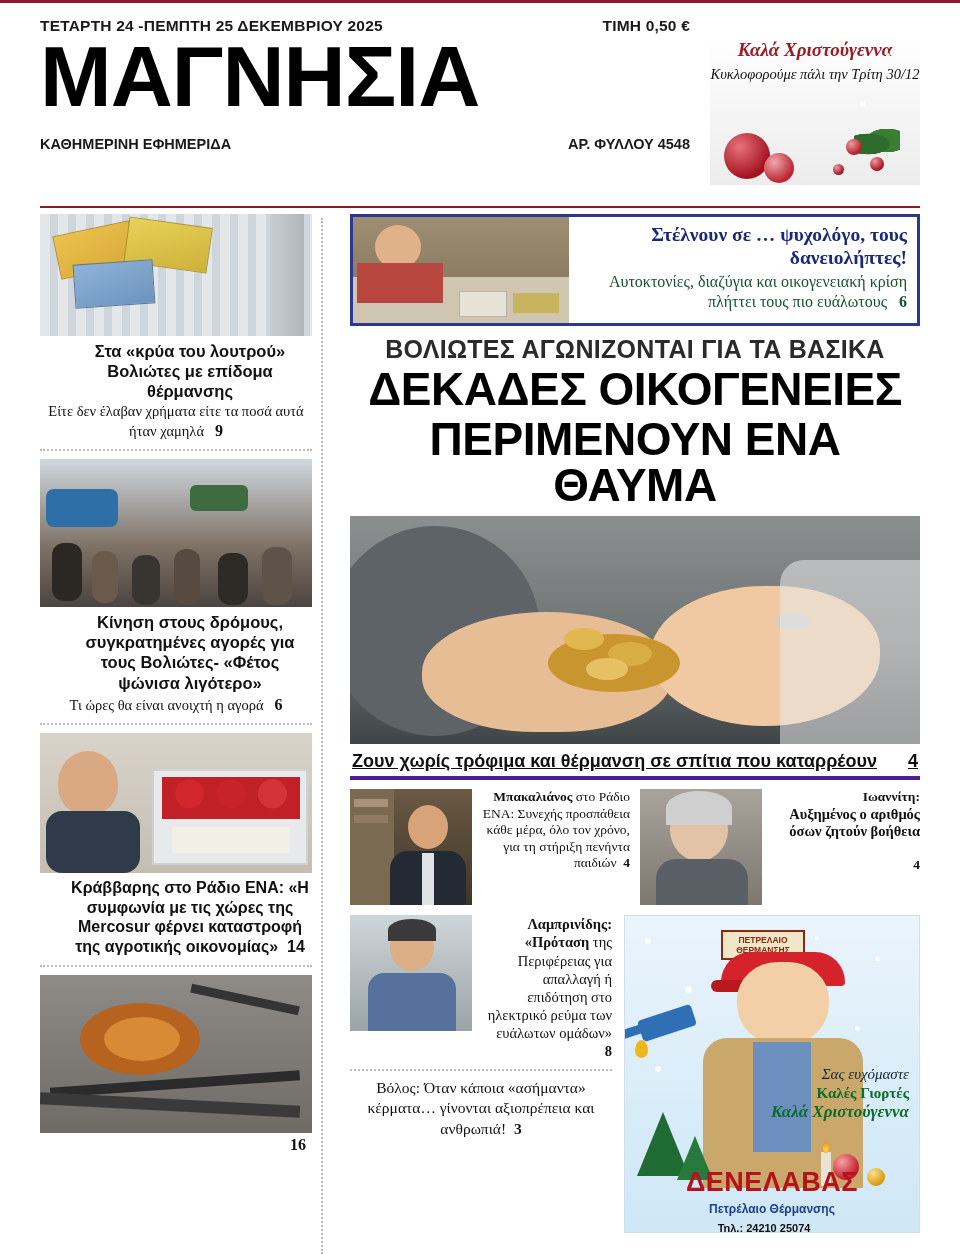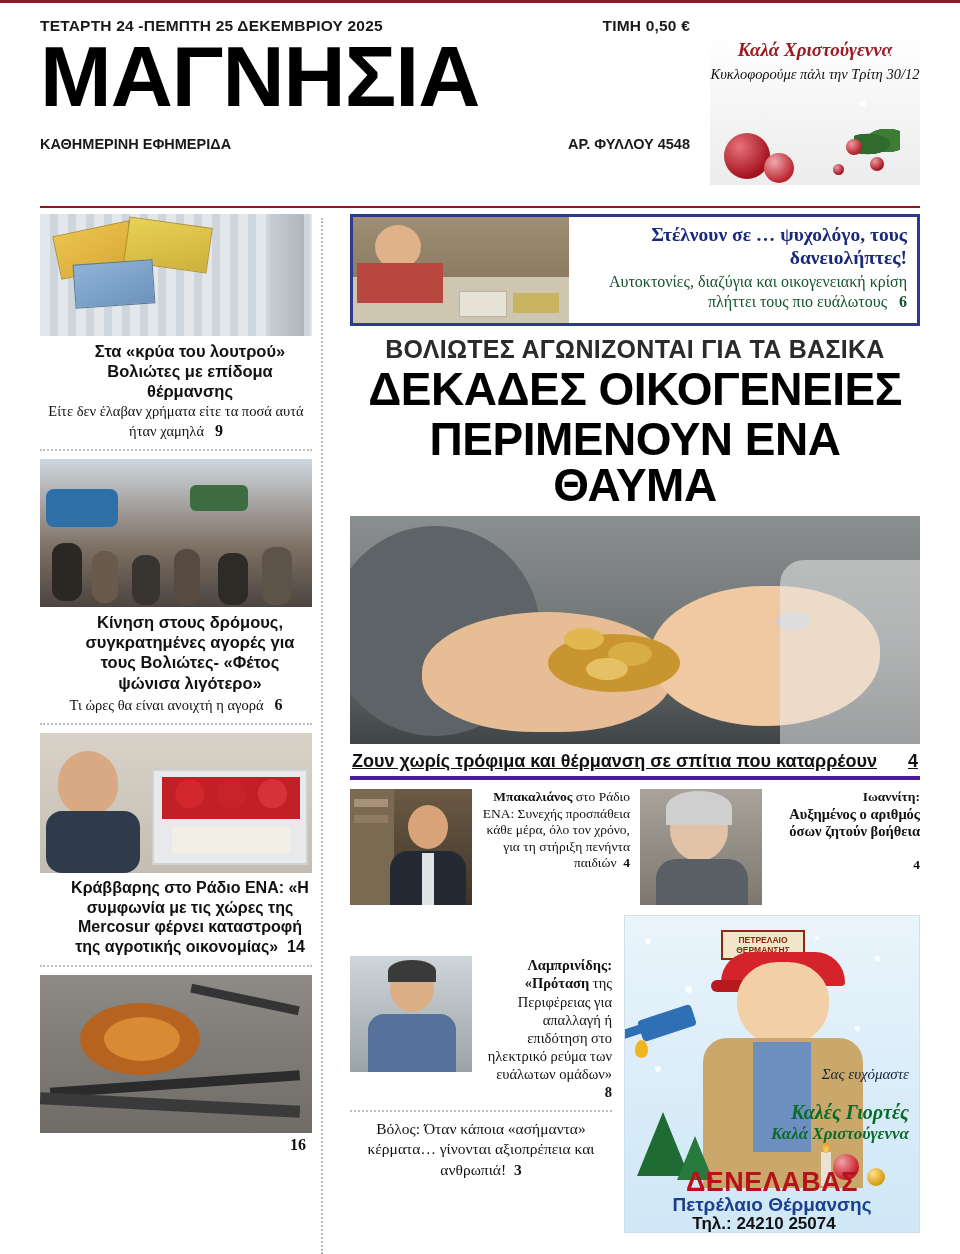--- a/index.html
+++ b/index.html
@@ -254,66 +254,66 @@
 
   .bottom-row {
     display: flex;
     gap: 12px;
     margin-top: 10px;
   }
   .br-left { flex: 1 1 0; }
   .br-right { width: 296px; flex: 0 0 296px; }
 
   .mid-ph { width: 122px; height: 116px; background: #b7b2ab; overflow:hidden; position: relative;}
-  .flexrow { display: flex; gap: 10px; margin-top: 41px; }
+  .flexrow { display: flex; gap: 10px; }
   .txt-right { text-align: right; font-size: 14.5px; line-height: 1.25; font-family: "Liberation Serif", serif; }
 
   .ad {
     width: 100%;
     height: 318px;
     background: linear-gradient(180deg,#eaf4fb 0%, #d8ecf8 60%, #cfe7f6 100%);
     border: 1px solid #cfe0ea;
     position: relative;
     overflow: hidden;
   }
   .ad-wish {
     position: absolute;
     right: 10px;
     top: 150px;
     text-align: right;
     font-family: "Liberation Serif", serif;
   }
   .ad-w1 { font-size: 15px; color: #123; font-style: italic; }
-  .ad-w2 { font-size: 20px; color: #0b6b2a; font-weight: 700; font-style: italic; margin-top: 18px;}
+  .ad-w2 { font-size: 15px; color: #0b6b2a; font-weight: 700; margin-top: 2px;}
   .ad-w3 { font-size: 17px; color: #0b6b2a; font-weight: 700; font-style: italic;}
   .ad-brand {
     position: absolute;
     left: 0; right: 0;
     bottom: 34px;
     text-align: center;
     font-size: 27px;
     font-weight: 700;
     color: #b5121b;
     letter-spacing: 0.5px;
   }
   .ad-brand2 {
     position: absolute;
     left: 0; right: 0;
     bottom: 16px;
     text-align: center;
-    font-size: 19px;
+    font-size: 12px;
     font-weight: 700;
     color: #1b3f8f;
   }
   .ad-phone {
     position: absolute;
     left: 0; right: 16px;
     bottom: -2px;
     text-align: center;
-    font-size: 17px;
+    font-size: 11px;
     font-weight: 700;
     color: #111;
   }
   .ad-badge {
     position: absolute;
     left: 96px; top: 14px;
     width: 84px; height: 30px;
     background: #f2e6c9;
     border: 2px solid #8b2a12;
     color: #8b2a12;

